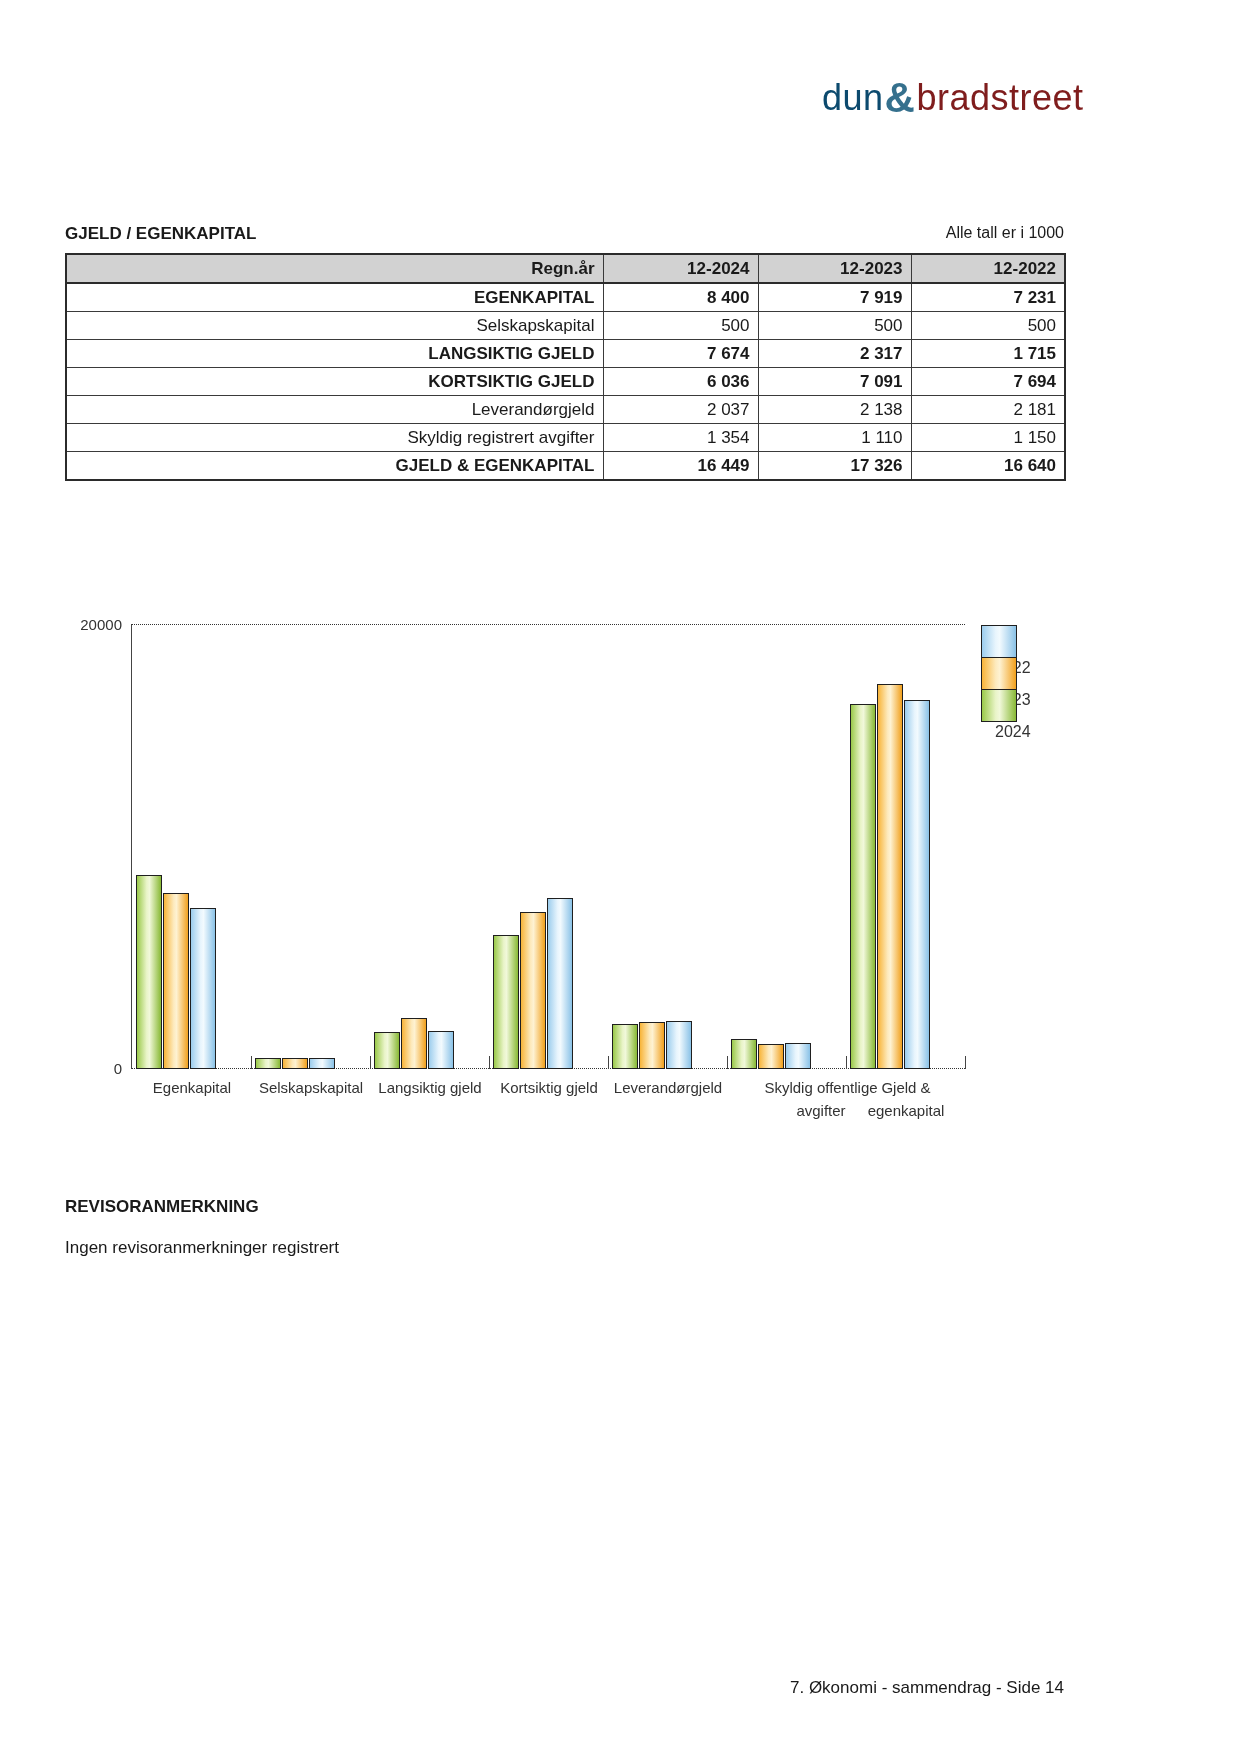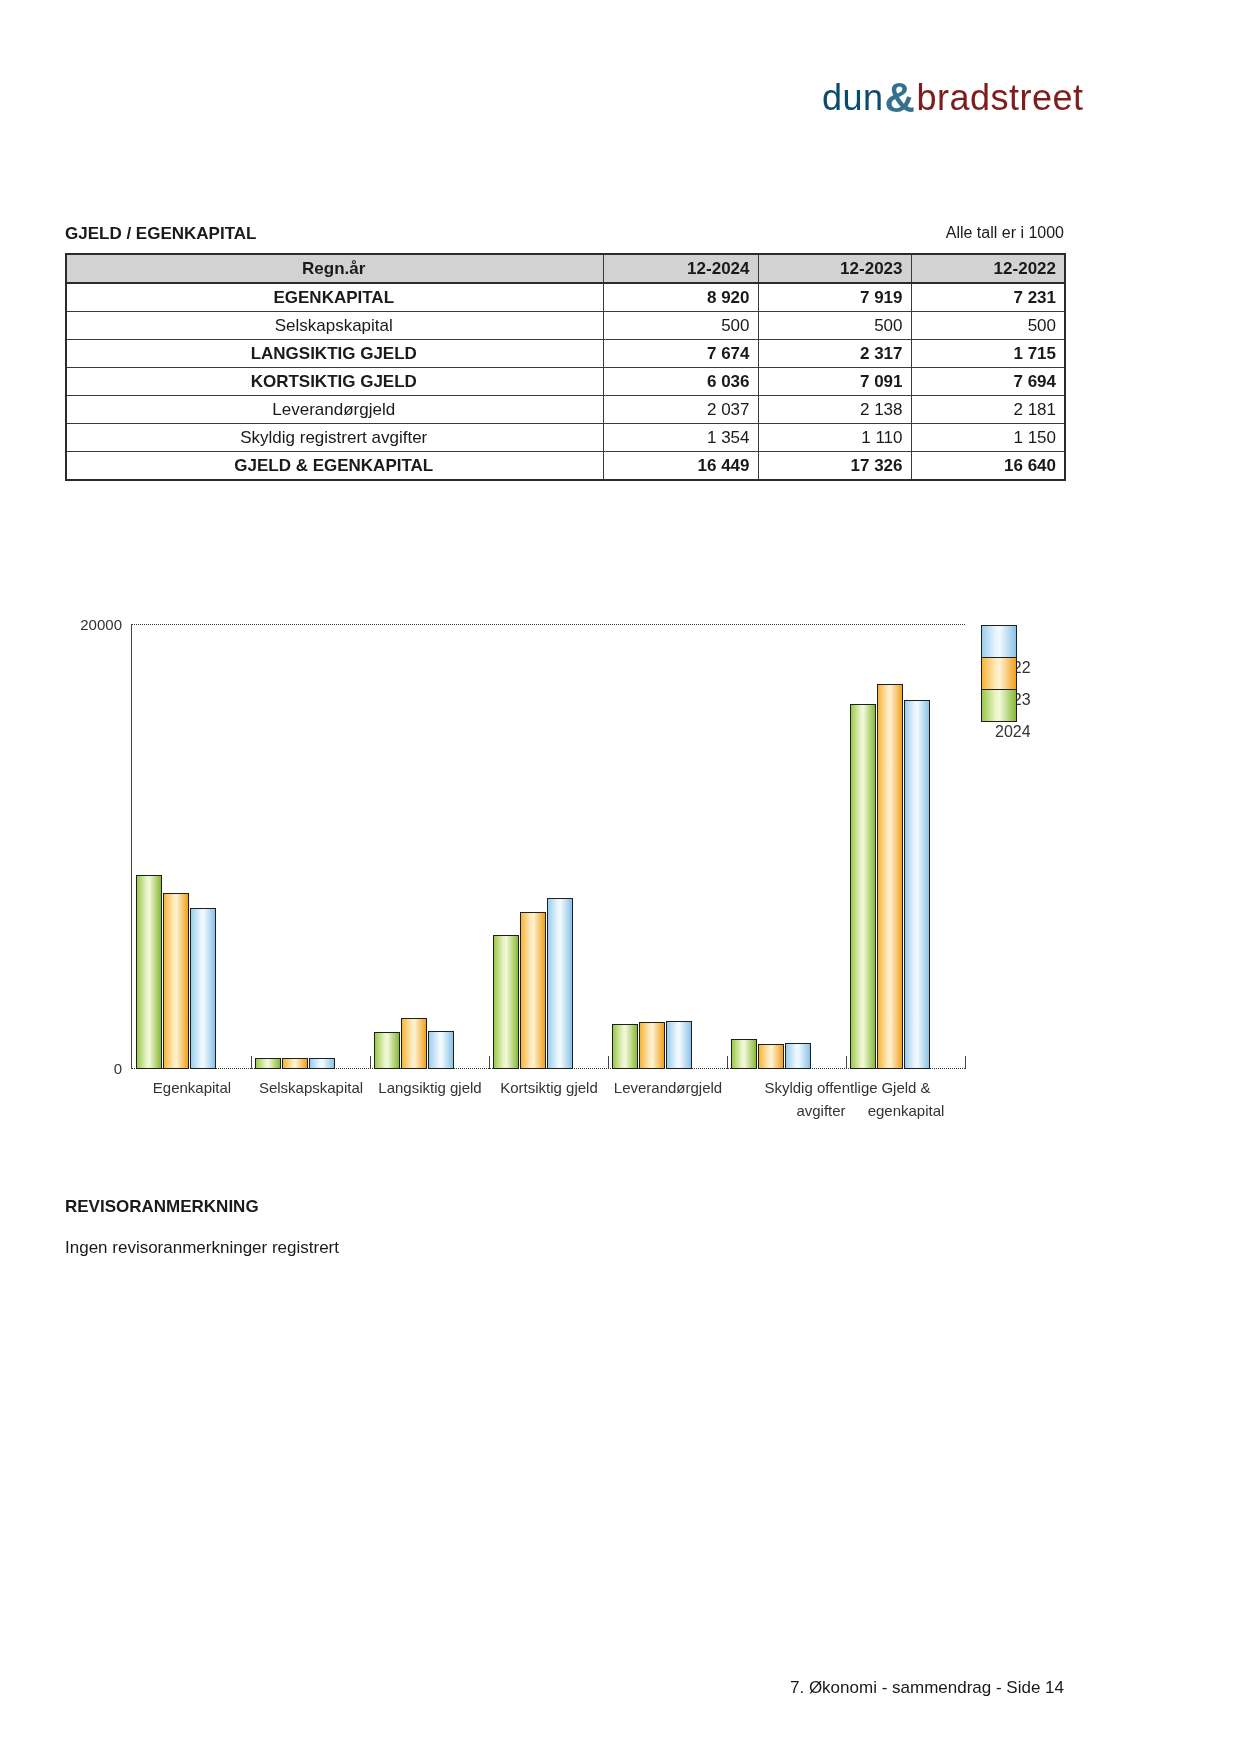--- a/index.html
+++ b/index.html
@@ -20,21 +20,21 @@
 
   
   .fin-table{position:absolute;left:65px;top:253px;width:999px;border-collapse:collapse;
              table-layout:fixed;font-size:17px;}
   .fin-table col.c0{width:537px;} .fin-table col.c1{width:155px;}
   .fin-table col.c2{width:153px;} .fin-table col.c3{width:154px;}
   .fin-table th,.fin-table td{border:1px solid #3a3a3a;height:27px;padding:0 8px;
              overflow:hidden;white-space:nowrap;}
   .fin-table{border:2px solid #2b2b2b;}
   .fin-table thead th{background:#d2d2d2;font-weight:bold;border-bottom:2px solid #2b2b2b;}
-  .fin-table th:first-child,.fin-table td:first-child{text-align:center;padding-left:6px;}
+  .fin-table th:first-child,.fin-table td:first-child{text-align:right;padding-left:6px;}
   .fin-table th:not(:first-child),.fin-table td:not(:first-child){text-align:right;}
   .fin-table tr.bold td{font-weight:bold;}
 
   
   .chart-plot{position:absolute;left:131px;top:624px;width:833px;height:444px;
               border-left:1px solid #444;border-top:1px dotted #333;}
   .baseline{position:absolute;left:0;bottom:0;width:833px;border-bottom:1px dotted #333;}
   .axis-tick{position:absolute;bottom:0;width:1px;height:13px;background:#444;}
   .bar{position:absolute;bottom:0;width:26px;border:1px solid #1f1f1f;box-sizing:border-box;}
   .fill-green{background:linear-gradient(90deg,#9ac94a 0%,#e9f4c8 40%,#f1f8da 52%,#88b935 100%);}
@@ -81,21 +81,21 @@
       <tr>
           <th>Regn.år</th>
           <th>12-2024</th>
           <th>12-2023</th>
           <th>12-2022</th>
         </tr>
     </thead>
     <tbody>
         <tr class="bold">
           <td style="font-weight: bold;">EGENKAPITAL</td>
-          <td>8 920</td>
+          <td>8 400</td>
           <td>7 919</td>
           <td>7 231</td>
         </tr>
         <tr>
           <td>Selskapskapital</td>
           <td>500</td>
           <td>500</td>
           <td>500</td>
         </tr>
         <tr class="bold">

